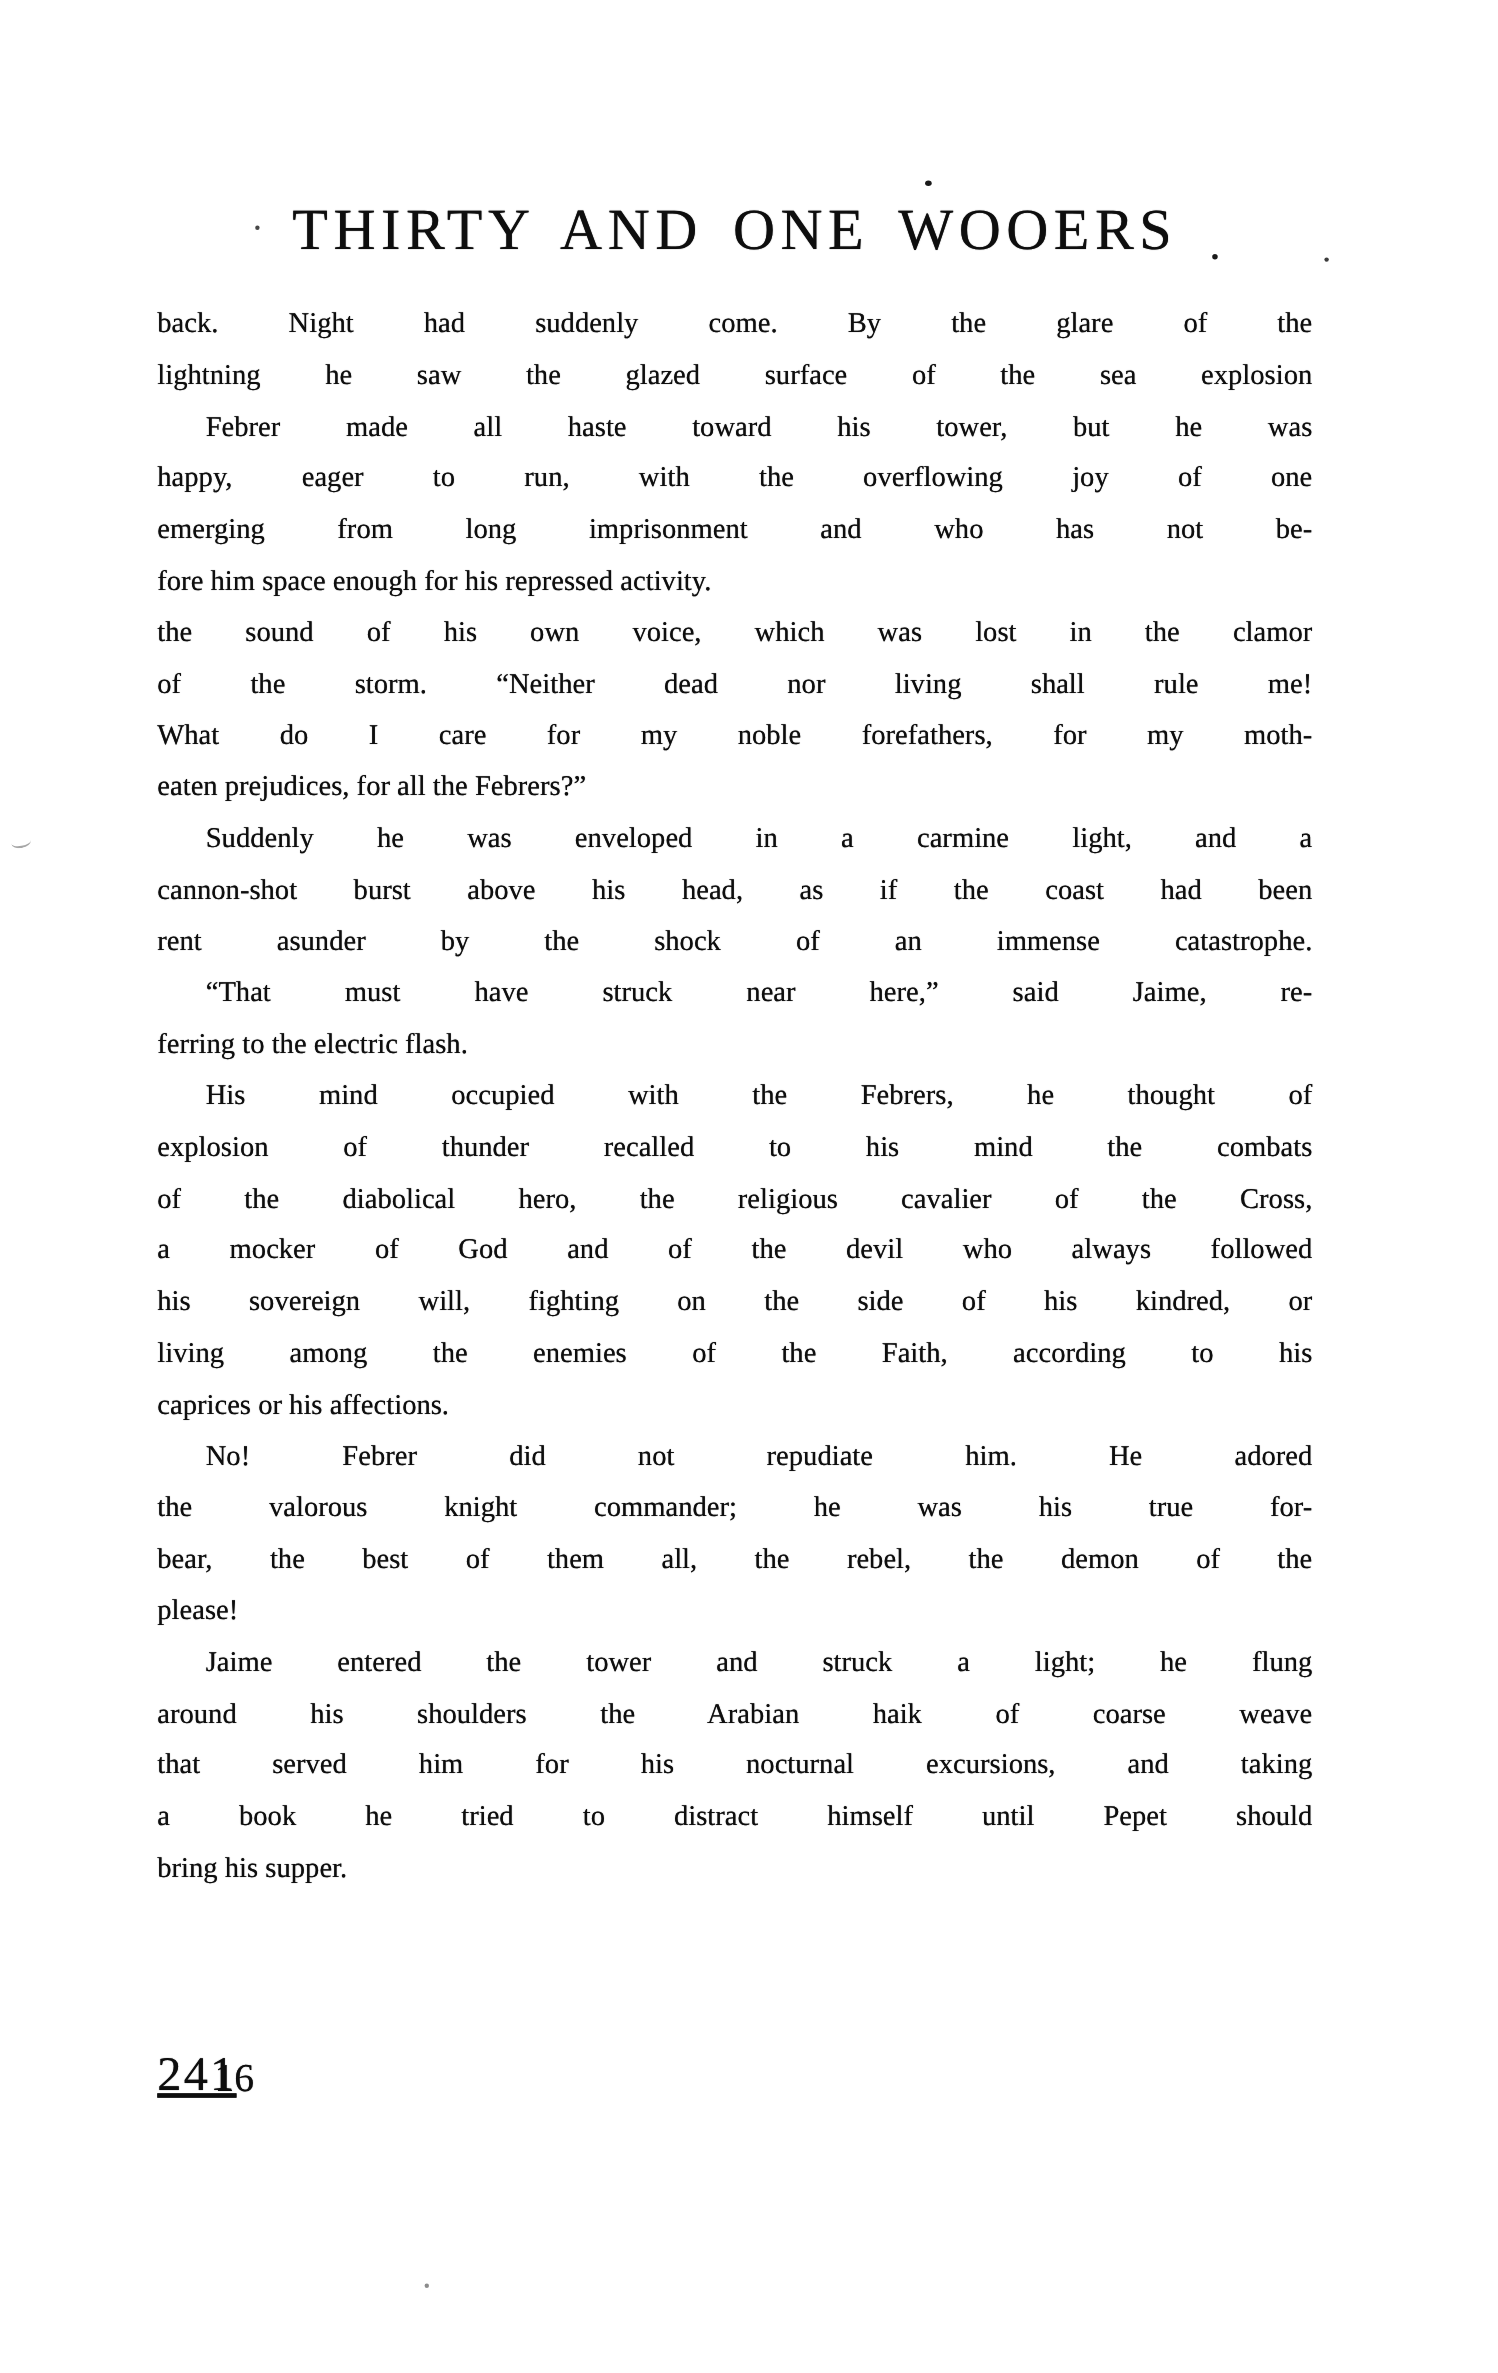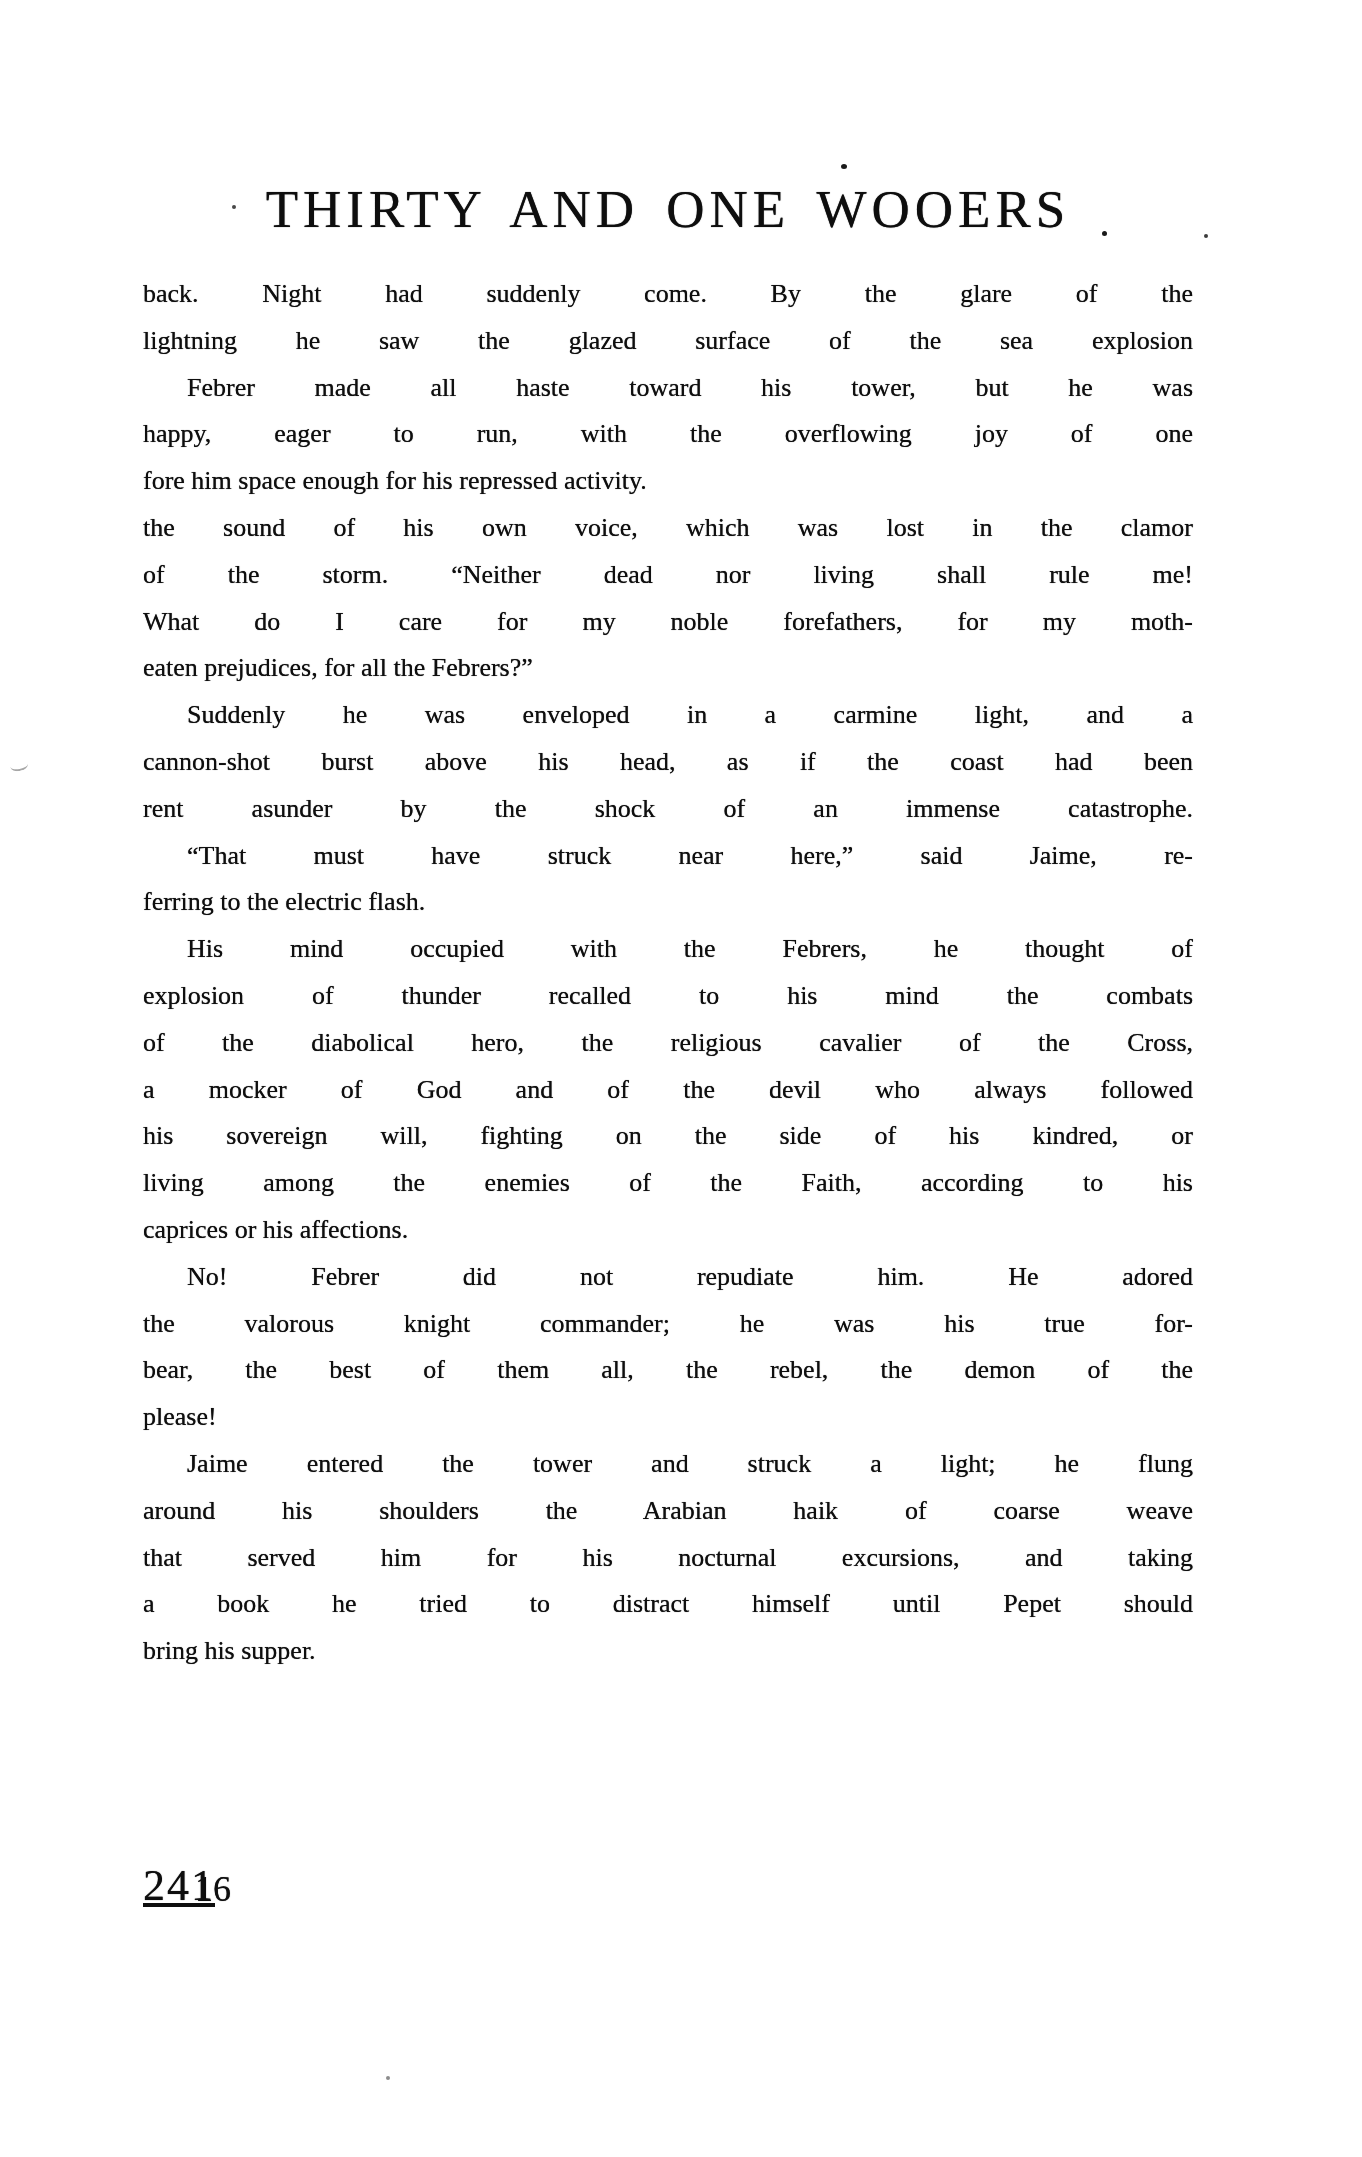--- a/index.html
+++ b/index.html
@@ -93,20 +93,21 @@
 
 <div class="page">
 
   <h1 class="title">THIRTY AND ONE WOOERS</h1>
 
   <div class="text-block">
       <div class="line">back.  Night had suddenly come.  By the glare of the</div>
       <div class="line">lightning he saw the glazed surface of the sea explosion</div>
       <div class="line indent">Febrer made all haste toward his tower, but he was</div>
       <div class="line">happy, eager to run, with the overflowing joy of one</div>
+      <div class="line">emerging from long imprisonment and who has not be-</div>
       <div class="line last">fore him space enough for his repressed activity.</div>
       <div class="line">the sound of his own voice, which was lost in the clamor</div>
       <div class="line">of the storm.  “Neither dead nor living shall rule me!</div>
       <div class="line">What do I care for my noble forefathers, for my moth-</div>
       <div class="line last">eaten prejudices, for all the Febrers?”</div>
       <div class="line indent">Suddenly he was enveloped in a carmine light, and a</div>
       <div class="line">cannon-shot burst above his head, as if the coast had been</div>
       <div class="line">rent asunder by the shock of an immense catastrophe.</div>
       <div class="line indent">“That must have struck near here,” said Jaime, re-</div>
       <div class="line last">ferring to the electric flash.</div>

